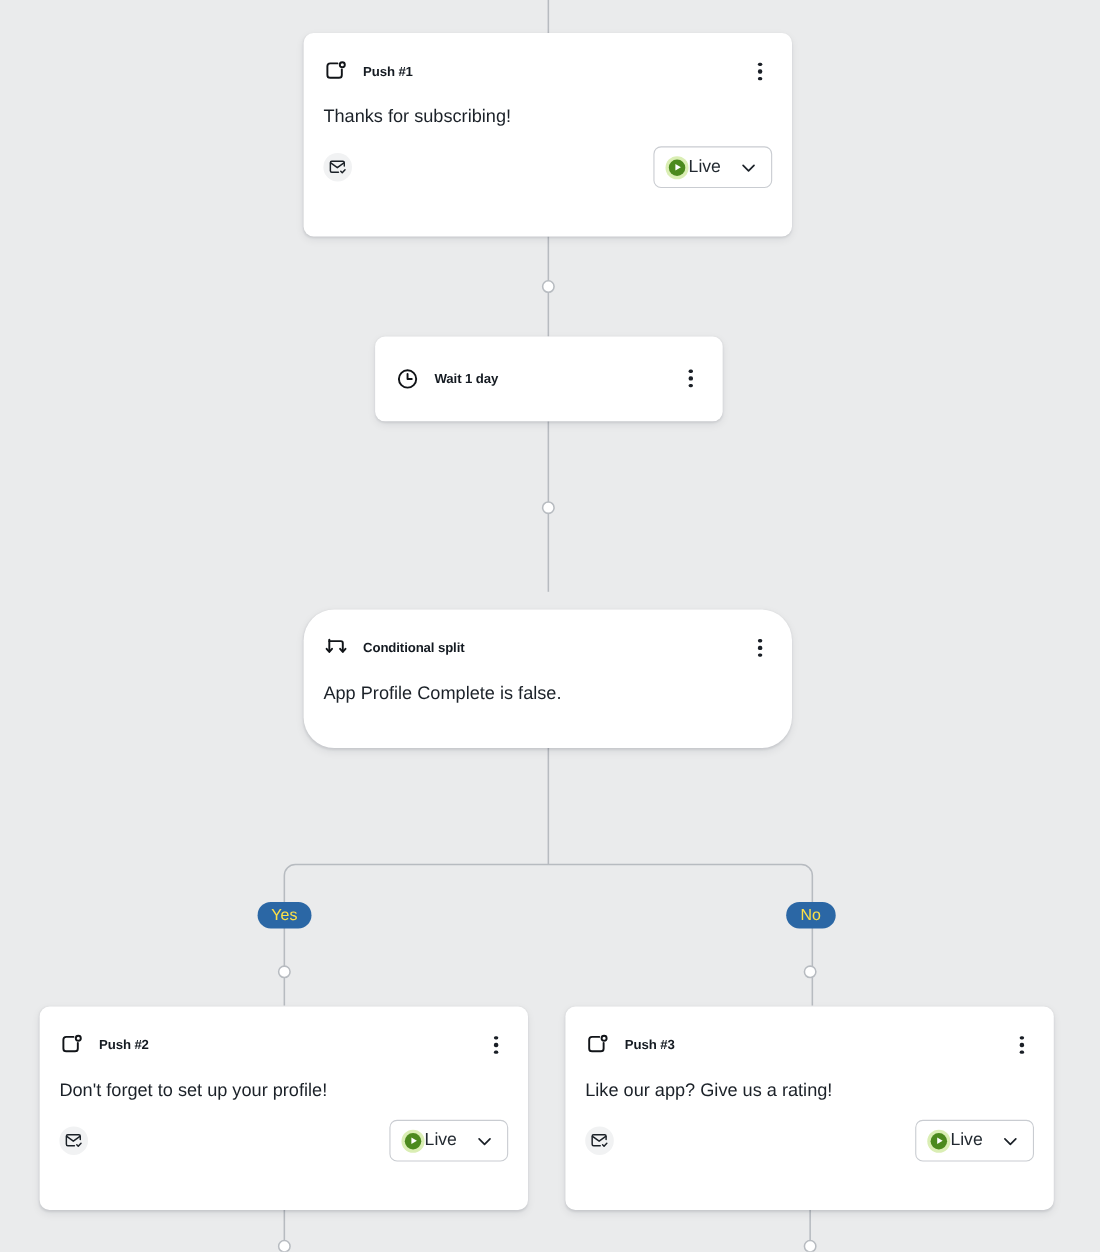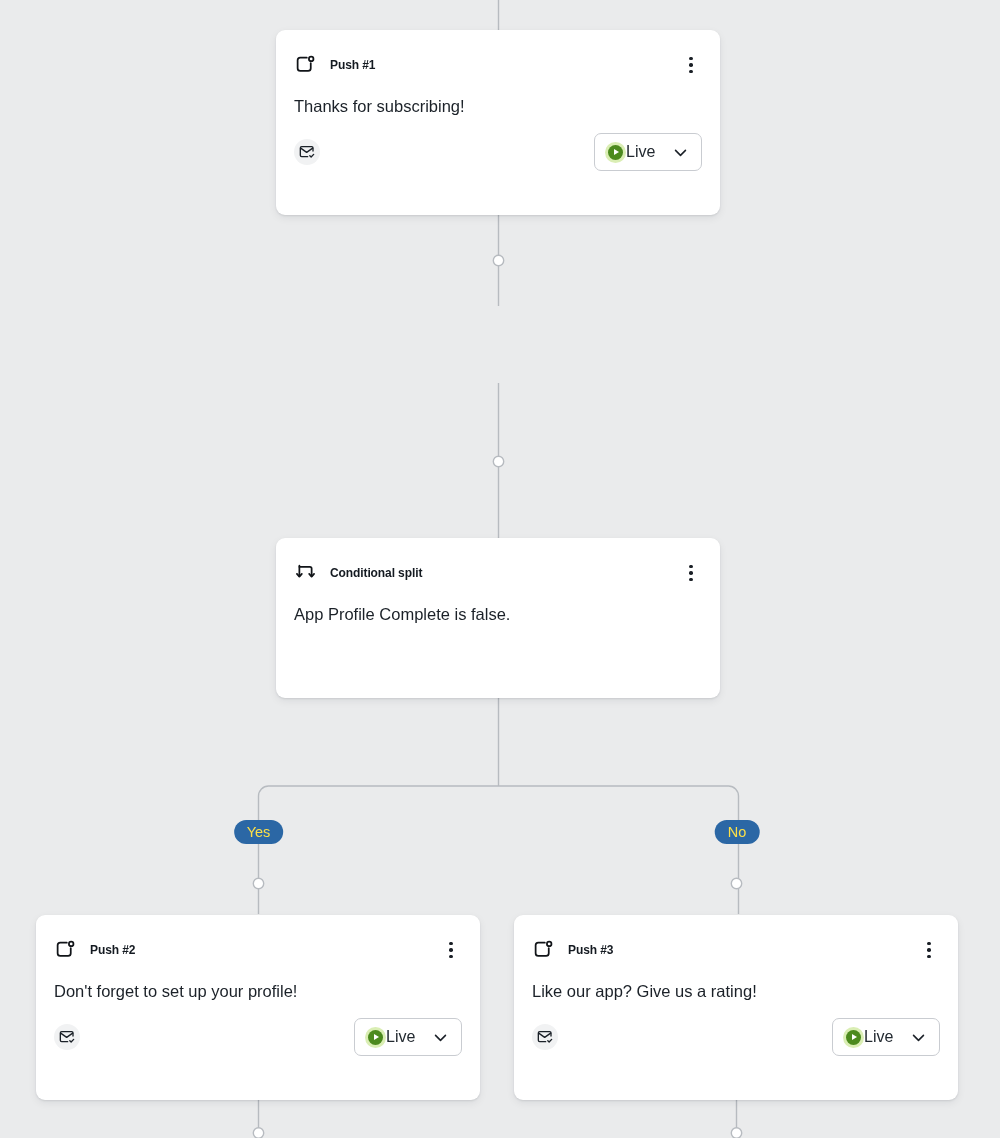--- a/index.html
+++ b/index.html
@@ -243,22 +243,38 @@
         <span class="status-label">Live</span>
         <span class="chev">
           <svg width="17" height="17" viewBox="0 0 24 24" fill="none" stroke="currentColor" stroke-width="2.2" stroke-linecap="round" stroke-linejoin="round">
             <path d="M5 9l7 7 7-7"></path>
           </svg>
         </span>
       </span>
     </div>
   </div>
 
-
-  <div class="card" style="left:276px; top:538px; width:444px; height:160px;">
+  <div class="card" style="left:341px; top:306px; width:316px; height:77px;">
+    <div class="card-head" style="padding-top:21px;">
+      <span class="node-icon">
+        <svg width="21" height="21" viewBox="0 0 24 24" fill="none" stroke="currentColor" stroke-width="2" stroke-linecap="round" stroke-linejoin="round">
+          <circle cx="12" cy="12" r="9"></circle>
+          <path d="M12 6.8V12h4.4"></path>
+        </svg>
+      </span>
+      <span class="node-title">Wait 1 day</span>
+      <span class="kebab">
+        <i></i>
+          <i></i>
+          <i></i>
+      </span>
+    </div>
+  </div>
+
+  <div class="card" style="left:276px; top:554px; width:444px; height:126px;border-radius:28px;">
     <div class="card-head">
       <span class="node-icon">
         <svg width="21" height="21" viewBox="0 0 24 24" fill="none" stroke="currentColor" stroke-width="2" stroke-linecap="round" stroke-linejoin="round">
           <path d="M5 3v12"></path>
           <path d="M2.2 12.4 5 15.6 7.8 12.4"></path>
           <path d="M5 4.4h12a2 2 0 0 1 2 2V15"></path>
           <path d="M16.2 12.4 19 15.6 21.8 12.4"></path>
         </svg>
       </span>
       <span class="node-title">Conditional split</span>

